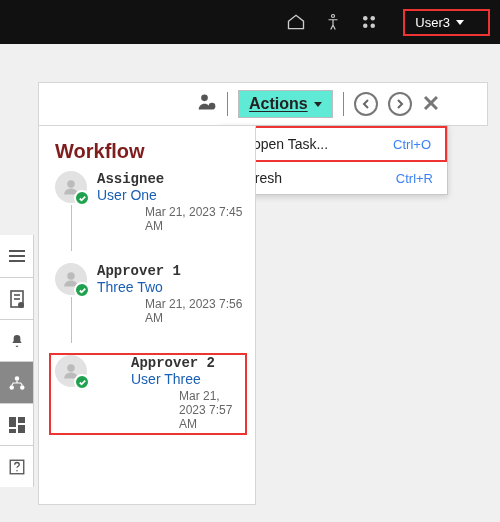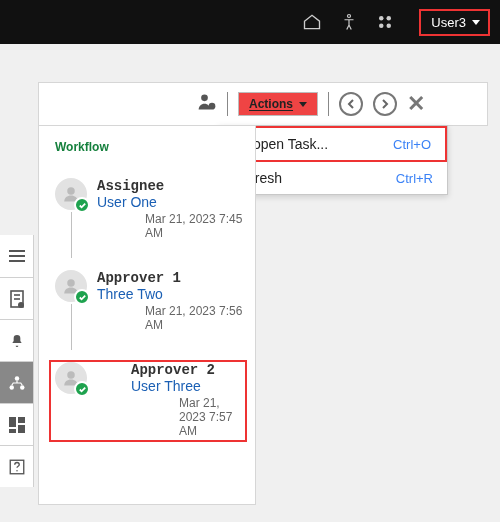--- a/index.html
+++ b/index.html
@@ -1,46 +1,46 @@
 <!DOCTYPE html>
 <html><head>
   <meta charset="utf-8">
   <style>
     * { margin: 0; padding: 0; box-sizing: border-box; font-family: Arial, Helvetica, sans-serif; }
     html, body { width: 500px; height: 522px; overflow: hidden; background: #f0f0f0; }
 
     
     .topbar { background:#111; height:44px; display:flex; align-items:center; justify-content:flex-end; gap:18px; padding:0 10px; }
     .topbar .glyph { color:#ccc; display:flex; align-items:center; justify-content:center; }
-    .user-chip { border:2px solid #e33; color:#fff; padding:4px 8px 4px 10px; display:flex; align-items:center; gap:6px; font-size:13px;margin-left:7px; }
+    .user-chip { border:2px solid #e33; color:#fff; padding:4px 24px 4px 10px; display:flex; align-items:center; gap:6px; font-size:13px;margin-left:7px; }
     .caret-down { width:0; height:0; border-left:4px solid transparent; border-right:4px solid transparent; border-top:5px solid currentColor; }
 
     
     .side-rail { position:absolute; left:0; top:235px; width:34px; background:#fff; border-right:1px solid #d0d0d0; display:flex; flex-direction:column; }
     .side-rail .rail-item { height:42px; border-top:1px solid #d0d0d0; display:flex; align-items:center; justify-content:center; color:#444; }
     .side-rail .rail-item:first-child { border-top:none; }
     .side-rail .rail-item.active { background:#888; }
 
     
     .panel-toolbar { background:#fff; border:1px solid #d6d6d6; height:44px; position:absolute; top:82px; left:38px; right:12px; display:flex; align-items:center; padding:0 8px; gap:10px; }
     .panel-toolbar .sep { width:1px; height:24px; background:#888; }
-    .actions-btn { background:#ef4444; border:1px solid #bdbdbd; padding:4px 10px; display:flex; align-items:center; gap:6px; font-weight:bold; font-size:12px; color:#222; cursor:pointer; }
+    .actions-btn { background:#5eead4; border:1px solid #bdbdbd; padding:4px 10px; display:flex; align-items:center; gap:6px; font-weight:bold; font-size:16px; color:#222; cursor:pointer; }
     .nav-circle { width:24px; height:24px; border:2px solid #777; border-radius:50%; display:flex; align-items:center; justify-content:center; color:#666; }
     .close-x { font-size:22px; color:#777; font-weight:bold; }
     .spacer-left { width:140px; }
 
     
     .dropdown { position:absolute; top:125px; left:218px; width:230px; background:#fff; border:1px solid #c8c8c8; box-shadow:0 2px 6px rgba(0,0,0,.15); }
     .dropdown-row { display:flex; align-items:center; justify-content:space-between; padding:8px 14px; font-size:14px; color:#222; }
     .dropdown-row.hl { border:2px solid #e33; }
     .dropdown-row .kbd { color:#3b82f6; font-size:13px; }
 
     
     .workflow-panel { position:absolute; top:125px; left:38px; width:218px; height:380px; background:#fff; border:1px solid #d6d6d6; padding:14px 10px 10px 16px; }
-    .workflow-title { font-size:12px; font-weight:bold; color:#15803d; margin-bottom:24px; }
+    .workflow-title { font-size:20px; font-weight:bold; color:#7f1d1d; margin-bottom:8px; }
     .wf-item { display:flex; gap:10px; margin-bottom:30px; position:relative; }
     .wf-line { position:absolute; left:16px; top:34px; width:1px; height:46px; background:#c0c0c0; }
     .avatar { width:32px; height:32px; border-radius:50%; background:#e2e2e2; position:relative; flex-shrink:0; display:flex; align-items:center; justify-content:center; color:#aaa; }
     .avatar .check { position:absolute; right:-3px; bottom:-3px; width:16px; height:16px; border-radius:50%; background:#1ea24e; border:2px solid #fff; display:flex; align-items:center; justify-content:center; }
     .role { font-size:14px; font-weight:bold; color:#333;font-family:Liberation Mono, monospace; }
     .userlink { font-size:14px; color:#1a5fb4; }
     .timestamp { font-size:12px; color:#666; margin-top:2px;margin-left:48px; }
     .wf-item.hl { border:2px solid #e33; margin:-2px -2px 26px -6px; padding:0 2px 2px 4px;gap:44px; }
   </style>
 </head>

